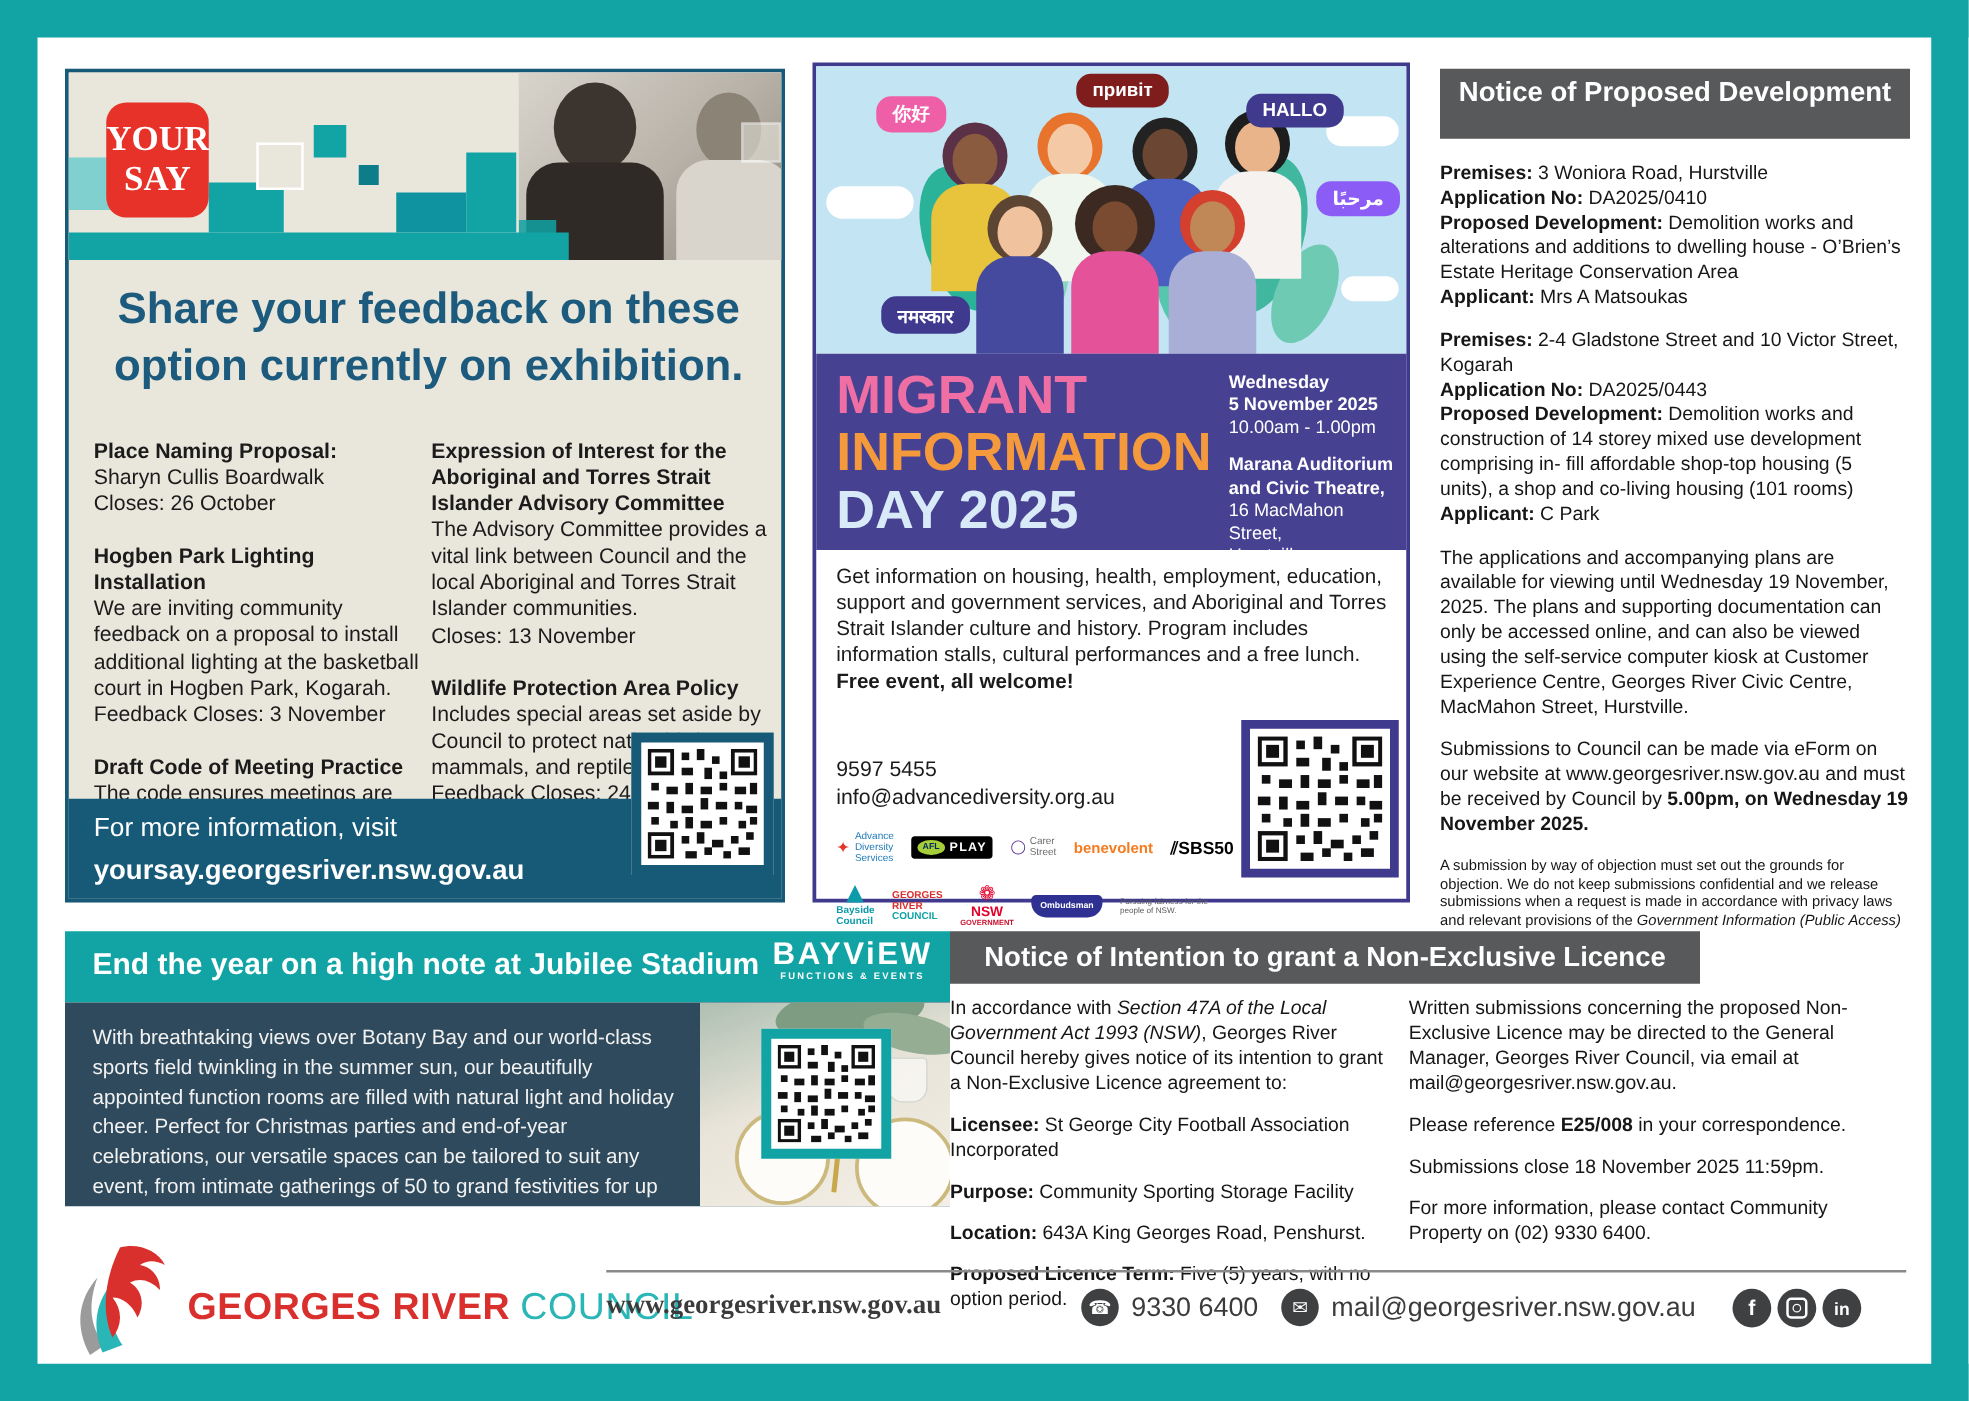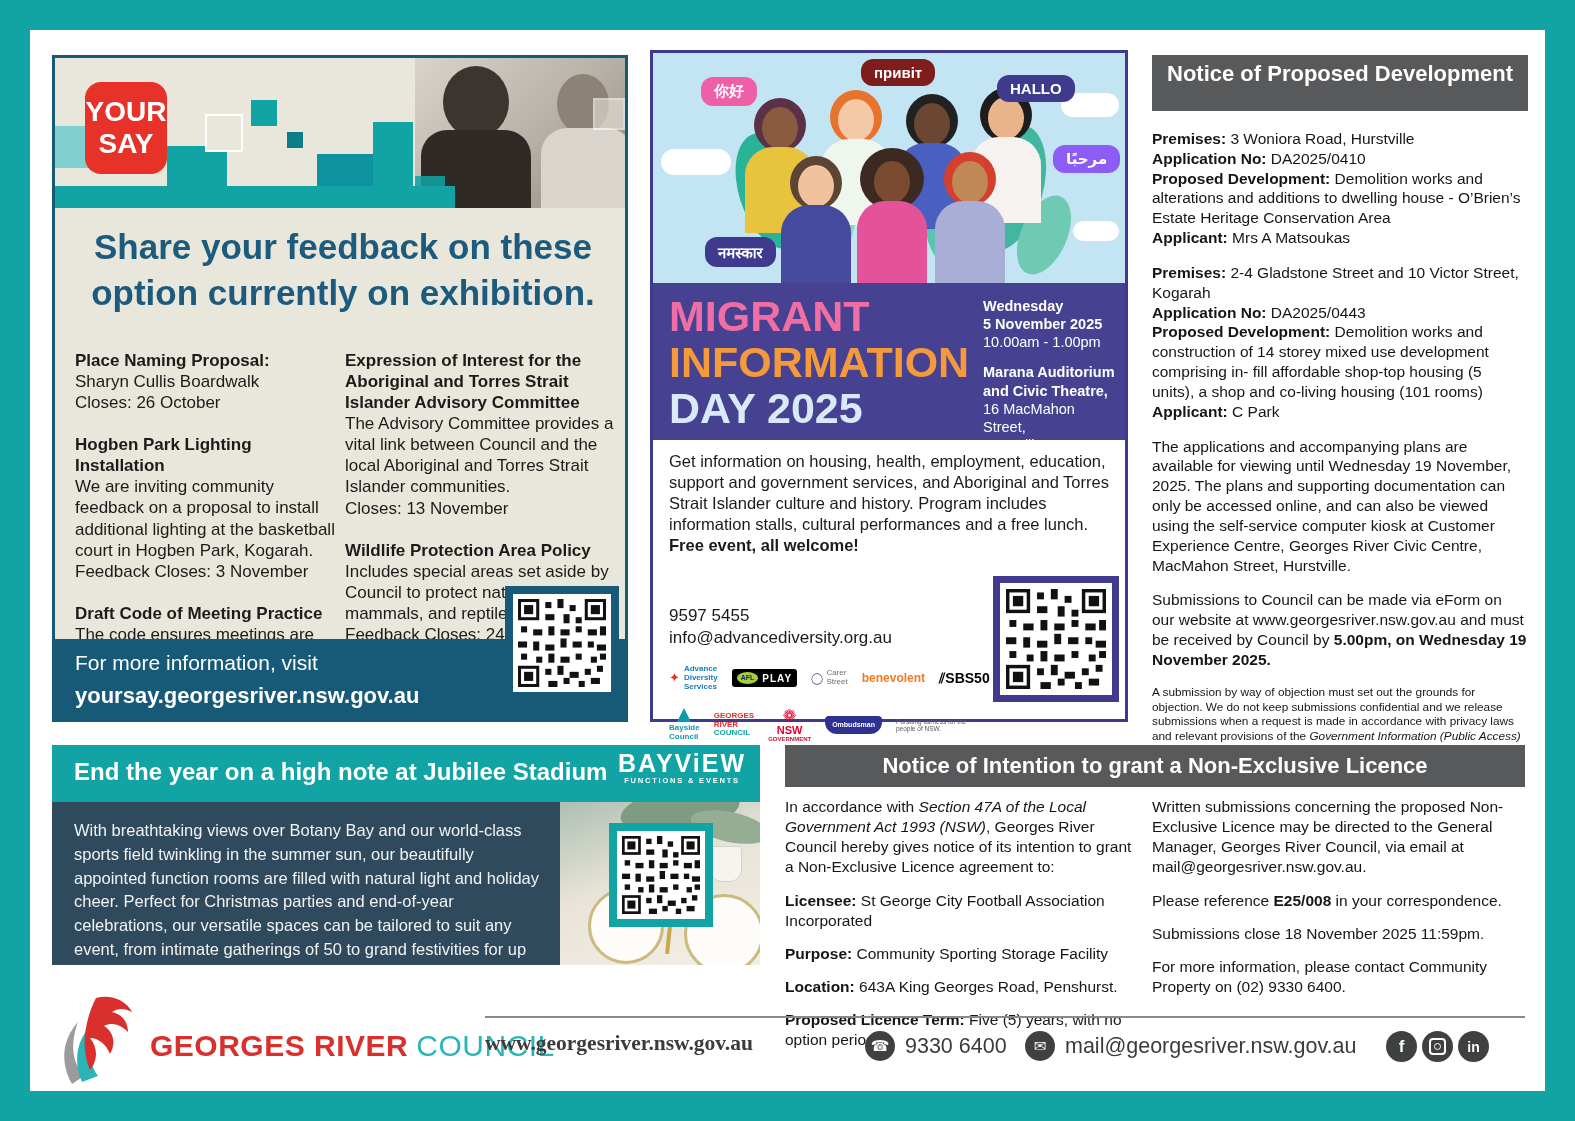--- a/index.html
+++ b/index.html
@@ -5,21 +5,21 @@
   html,body{margin:0;padding:0;background:#ffffff;}
   body{font-family:"Liberation Sans","DejaVu Sans",sans-serif;}
   #canvas{position:relative;width:1575px;height:1121px;background:#ffffff;overflow:hidden;}
   .abs{position:absolute;}
 
   
   .frame{position:absolute;background:#12a3a5;z-index:50;}
 
   
   .ys-panel{left:52px;top:55px;width:576px;height:667px;background:#e9e6db;border:3px solid #175a78;box-sizing:border-box;}
-  .ys-banner{position:absolute;left:0;top:0;width:570px;height:150px;background:#e9e6db;overflow:hidden;}
+  .ys-banner{position:absolute;left:0;top:0;width:570px;height:150px;background:#e9e6db;overflow:hidden;font-family:Liberation Serif, serif;}
   .ys-strip{position:absolute;left:0;bottom:0;width:400px;height:22px;background:#12a3a5;}
   .sq{position:absolute;}
   .ys-photo{position:absolute;right:0;top:0;width:210px;height:150px;background:linear-gradient(135deg,#d8d4cc,#b7b1a7 55%,#8e887e);overflow:hidden;}
   .sil-head{position:absolute;border-radius:50%;}
   .sil-body{position:absolute;border-radius:26px 26px 0 0;}
   .ys-badge{position:absolute;left:30px;top:24px;width:82px;height:92px;background:#e63228;border-radius:16px;color:#fff;font-weight:bold;font-size:28px;line-height:1.15;text-align:center;padding-top:14px;box-sizing:border-box;z-index:5;}
   .ys-heading{position:absolute;left:20px;top:166px;width:536px;text-align:center;color:#1c5b7d;font-weight:bold;font-size:35px;line-height:1.3;}
   .ys-col{position:absolute;top:292px;font-size:17px;line-height:1.24;color:#1b1b1b;}
   .ys-col .it{margin-bottom:21px;}
   .ys-col .t{font-weight:bold;}
@@ -40,21 +40,21 @@
   .person .torso{position:absolute;left:0;top:44px;width:70px;height:86px;border-radius:28px 28px 0 0;background:var(--shirt);}
   .bubble{position:absolute;color:#fff;font-weight:bold;font-size:15px;padding:5px 13px;border-radius:12px;z-index:4;}
   .mg-band{position:absolute;left:0;top:230px;width:472px;height:157px;background:#474191;}
   .mg-title{position:absolute;left:16px;top:10px;font-weight:800;font-size:43px;line-height:1.07;letter-spacing:0px;}
   .mg-info{position:absolute;left:330px;top:14px;width:138px;color:#fff;font-size:14.5px;line-height:1.25;}
   .mg-body{position:absolute;left:16px;top:398px;width:446px;font-size:16.5px;line-height:1.27;color:#1b1b1b;}
   .mg-contact{position:absolute;left:16px;top:552px;font-size:17px;line-height:1.3;color:#1b1b1b;}
   .mg-sponsors{position:absolute;left:16px;top:612px;width:330px;}
   .sp-row{display:flex;align-items:center;gap:14px;margin-bottom:16px;}
   .sp{font-size:8px;line-height:1.1;}
-  .ads-text{white-space:pre-line;font-weight:bold;color:#1d7ab8;font-size:8px;}
+  .ads-text{white-space:pre-line;font-weight:normal;color:#1d7ab8;font-size:8px;}
   .afl{background:#000;color:#fff;font-weight:bold;border-radius:3px;padding:3px 5px;display:flex;align-items:center;gap:4px;}
   .afl-oval{background:#a6ce39;color:#00285e;border-radius:50%;padding:2px 4px;font-size:7px;font-weight:bold;}
   .afl-play{font-size:10px;letter-spacing:1px;}
   .carer-text{color:#6d6e71;font-size:8px;}
   .benev{color:#f47b20;font-weight:bold;font-size:12px;}
   .sbs{color:#000;font-weight:800;font-size:14px;}
   .sail{width:0;height:0;border-left:7px solid transparent;border-right:7px solid transparent;border-bottom:14px solid #0e9ba9;display:inline-block;}
   .bayside-text{color:#0e9ba9;font-weight:bold;font-size:8px;white-space:pre-line;}
   .grc-mini{color:#d9302e;font-weight:bold;font-size:8px;white-space:pre-line;}
   .grc-mini .c2{color:#12a3a5;}
@@ -79,21 +79,21 @@
   .bv-logo{position:absolute;right:14px;top:6px;text-align:center;color:#fff;}
   .bv-name{font-weight:bold;font-size:25px;letter-spacing:2px;line-height:1;}
   .bv-sub{font-size:7.5px;letter-spacing:1.8px;font-weight:bold;}
   .jb-body{position:absolute;left:0;top:57px;width:708px;height:163px;background:#2e4a5c;overflow:hidden;}
   .jb-text{position:absolute;left:22px;top:17px;width:468px;color:#f2f2f2;font-size:16.5px;line-height:1.44;}
   .jb-photo{position:absolute;left:508px;top:0;width:200px;height:163px;background:linear-gradient(160deg,#aebfb2,#e9e4d9 45%,#f3efe6);}
   .plate{position:absolute;border-radius:50%;background:#fdfcf8;border:3px solid #cbb97e;}
   .jb-qr{left:557px;top:78px;width:104px;height:104px;border:8px solid #12a3a5;padding:5px;}
 
   
-  .lc-panel{left:785px;top:745px;width:740px;}
+  .lc-panel{left:760px;top:745px;width:600px;}
   .lc-head{height:42px;font-size:22px;line-height:42px;}
   .lc-cols{position:relative;margin-top:10px;font-size:15.5px;line-height:1.3;color:#161616;}
   .lc-col-l{position:absolute;left:0;top:0;width:352px;}
   .lc-col-r{position:absolute;left:367px;top:0;width:373px;}
   .lc-cols p{margin:0 0 13px 0;}
 
   
   .ft-rule{left:485px;top:1016px;width:1040px;height:2px;background:#8a8a8a;}
   .ft-brand{left:150px;top:1029px;font-size:30px;letter-spacing:0.5px;}
   .ft-brand .b1{color:#d9302e;font-weight:800;}

